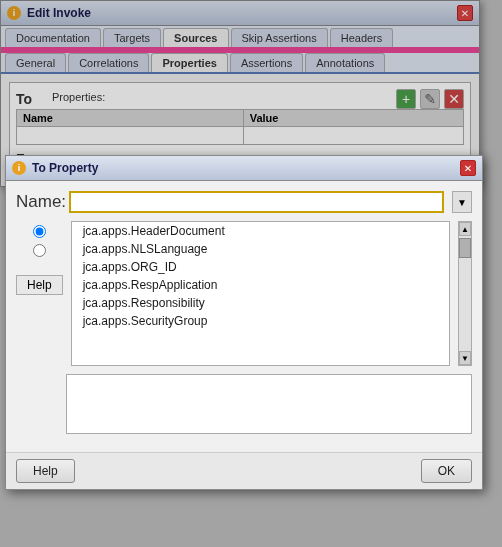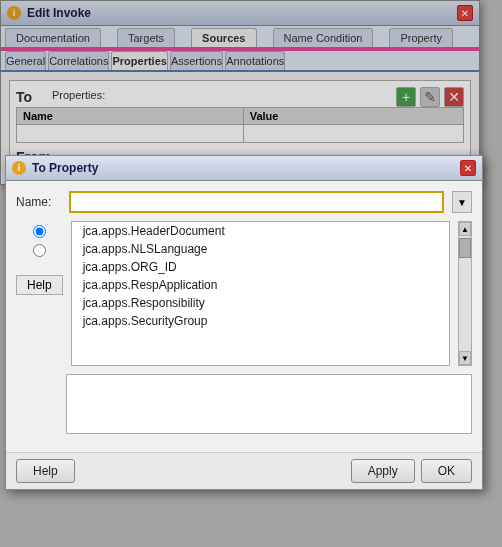--- a/index.html
+++ b/index.html
@@ -40,23 +40,23 @@
       background: #d44;
       border: 1px solid #a22;
       border-radius: 2px;
       display: flex; align-items: center; justify-content: center;
       font-size: 10px; color: white; cursor: pointer;
     }
 
     .tabs-row {
       display: flex;
       background: #e0e8f4;
-      border-bottom: 4px solid #ec4899;
+      border-bottom: 6px solid #ec4899;
       padding: 2px 4px 0;
-      gap: 16px;
+      gap: 2px;
     }
     .tab {
       padding: 3px 10px;
       background: #d0d8e8;
       border: 1px solid #aaa;
       border-bottom: none;
       border-radius: 3px 3px 0 0;
       cursor: pointer;
       color: #333;
       font-size: 11px;
@@ -67,21 +67,21 @@
     }
 
     .tabs-row2 {
       display: flex;
       background: #e0e8f4;
       border-bottom: 2px solid #5a7ab5;
       padding: 0 4px;
       gap: 2px;
     }
     .tab2 {
-      padding: 3px 0;
+      padding: 3px 10px;
       background: #d0d8e8;
       border: 1px solid #aaa;
       border-bottom: none;
       border-radius: 3px 3px 0 0;
       cursor: pointer;
       color: #333;
       font-size: 11px;
     }
     .tab2.active {
       background: #f0f0f0;
@@ -205,21 +205,21 @@
       padding: 10px;
     }
 
     .name-row {
       display: flex;
       align-items: center;
       margin-bottom: 8px;
       gap: 8px;
     }
     .name-label {
-      font-size: 12px;
+      font-size: 17px;
       font-weight: normal;
       width: 45px;
       color: #333;
     }
     .name-input {
       flex: 1;
       height: 22px;
       border: 2px solid #c8a000;
       background: white;
       padding: 2px 4px;
@@ -338,22 +338,22 @@
   <div class="title-bar">
     <div class="title-bar-icon">i</div>
     <span class="title-bar-text">Edit Invoke</span>
     <div class="title-bar-close">✕</div>
   </div>
 
   <div class="tabs-row">
     <div class="tab">Documentation</div>
     <div class="tab">Targets</div>
     <div class="tab active">Sources</div>
-    <div class="tab">Name Condition</div>
-    <div class="tab">Property</div>
+    <div class="tab">Skip Assertions</div>
+    <div class="tab">Headers</div>
   </div>
   <div class="tabs-row2">
     <div class="tab2">General</div>
     <div class="tab2">Correlations</div>
     <div class="tab2 active">Properties</div>
     <div class="tab2">Assertions</div>
     <div class="tab2">Annotations</div>
   </div>
 
   <div class="content-area">
@@ -436,17 +436,16 @@
     </div>
 
     <div class="value-area"></div>
   </div>
 
   <div class="dialog-footer">
     <div class="footer-left">
       <button class="btn">Help</button>
     </div>
     <div class="footer-right">
-      <button class="btn primary">Apply</button>
       <button class="btn primary">OK</button>
     </div>
   </div>
 </div>
 
 </body></html>

